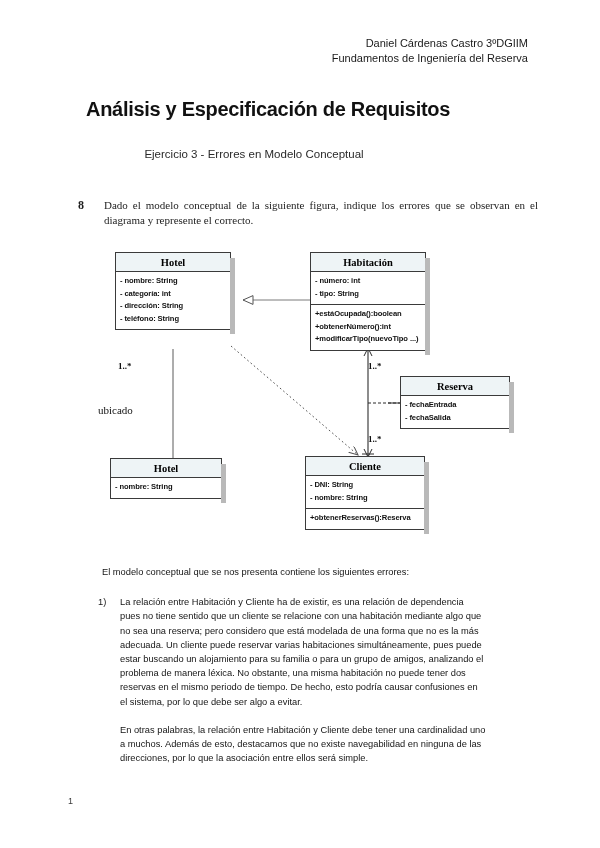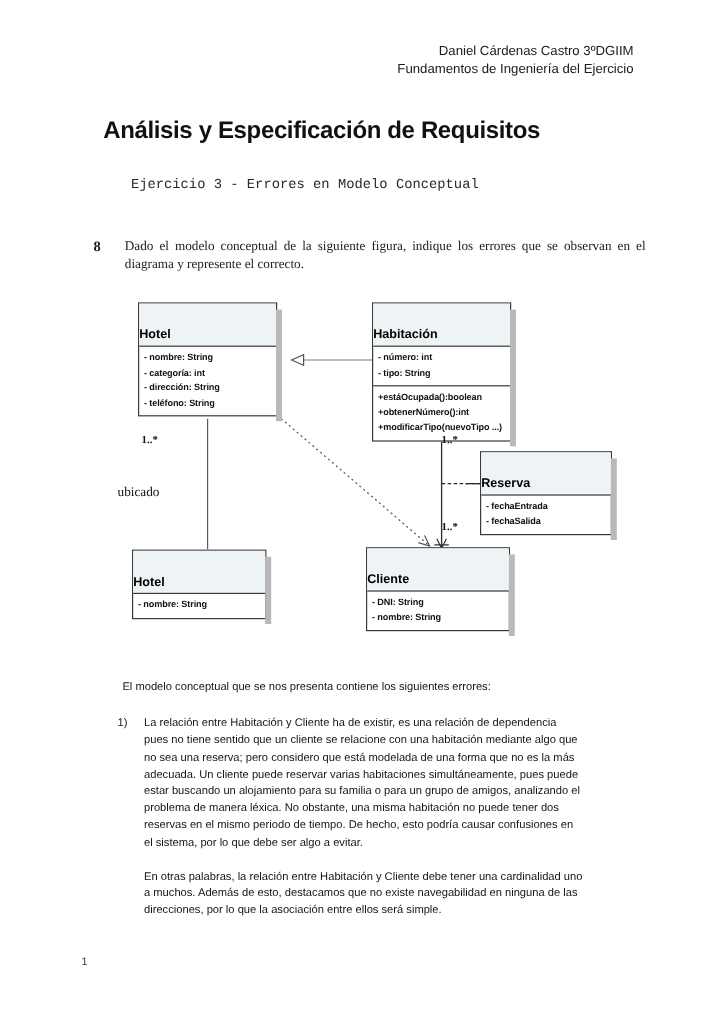--- a/index.html
+++ b/index.html
@@ -12,38 +12,38 @@
 
   
   .hdr{position:absolute;top:36px;right:72px;text-align:right;
        font-family:"Liberation Sans",sans-serif;font-size:11px;line-height:15px;color:#1a1a1a;}
 
   
   .title{position:absolute;top:98px;left:0;width:536px;text-align:center;
          font-family:"Liberation Sans",sans-serif;font-weight:bold;font-size:20px;
          letter-spacing:-0.3px;color:#111;}
   .subtitle{position:absolute;top:148px;left:0;width:508px;text-align:center;
-            font-family:Liberation Mono, monospace;font-size:11.5px;color:#2a2a2a;}
+            font-family:Liberation Sans, sans-serif;font-size:11.5px;color:#2a2a2a;}
 
   
   .stmt{position:absolute;top:198px;left:78px;width:460px;
         font-family:"Liberation Serif","DejaVu Serif",serif;font-size:11px;line-height:14.5px;color:#1c1c1c;}
   .stmt .num{position:absolute;left:0;top:0;font-weight:bold;font-size:12px;}
   .stmt .txt{margin-left:26px;display:block;text-align:justify;}
 
   
   .diagram{position:absolute;left:70px;top:248px;width:470px;height:305px;}
   .diagram svg{position:absolute;left:0;top:0;}
 
   .uml{position:absolute;background:#ffffff;border:1px solid #3a3a3a;box-sizing:border-box;
        font-family:"Liberation Sans",sans-serif;z-index:5;}
   .uml .shadow{position:absolute;right:-5px;top:5px;width:5px;bottom:-5px;background:#b9b9b9;z-index:-1;}
-  .uml .name{background:#eef4f6;border-bottom:1px solid #3a3a3a;
-             font-family:Liberation Sans, sans-serif;font-weight:bold;font-size:10.5px;
-             padding:20px 0 3px;color:#000;}
+  .uml .name{background:#eef4f6;border-bottom:1px solid #3a3a3a;text-align:center;
+             font-family:Liberation Serif, serif;font-weight:bold;font-size:10.5px;
+             padding:4px 0 3px;color:#000;}
   .uml .sec{border-bottom:1px solid #3a3a3a;padding:3px 4px 4px 4px;}
   .uml .sec:last-child{border-bottom:none;}
   .uml .row{font-size:7.6px;font-weight:bold;line-height:10.5px;white-space:nowrap;
             letter-spacing:-0.1px;color:#111;padding:1px 0;}
 
   
   #cls-hotel{left:45px;top:4px;width:116px;}
   #cls-habitacion{left:240px;top:4px;width:116px;}
   #cls-reserva{left:330px;top:128px;width:110px;}
   #cls-cliente{left:235px;top:208px;width:120px;}
@@ -66,21 +66,21 @@
   .pagenum{position:absolute;left:68px;top:796px;font-size:9px;color:#3a3a3a;
            font-family:"Liberation Sans",sans-serif;}
 </style>
 </head>
 <body>
 
 <div class="page">
 
   <div class="hdr">
     <div>Daniel Cárdenas Castro 3ºDGIIM</div>
-    <div>Fundamentos de Ingeniería del Ejercicio</div>
+    <div>Fundamentos de Ingeniería del Reserva</div>
   </div>
 
   <div class="title">Análisis y Especificación de Requisitos</div>
   <div class="subtitle">Ejercicio 3 - Errores en Modelo Conceptual</div>
 
   <div class="stmt">
     <span class="num">8</span>
     <span class="txt">Dado el modelo conceptual de la siguiente figura, indique los errores que se observan en el diagrama y represente el correcto.</span>
   </div>
 
@@ -155,20 +155,23 @@
       </div>
     </div>
 
     <div class="uml" id="cls-cliente">
       <div class="shadow"></div>
       <div class="name">Cliente</div>
       <div class="sec">
         <div class="row">- DNI: String</div>
         <div class="row">- nombre: String</div>
       </div>
+      <div class="sec">
+        <div class="row">+obtenerReservas():Reserva</div>
+      </div>
     </div>
 
     <div class="uml" id="cls-ciudad">
       <div class="shadow"></div>
       <div class="name">Hotel</div>
       <div class="sec">
         <div class="row">- nombre: String</div>
       </div>
     </div>
 

